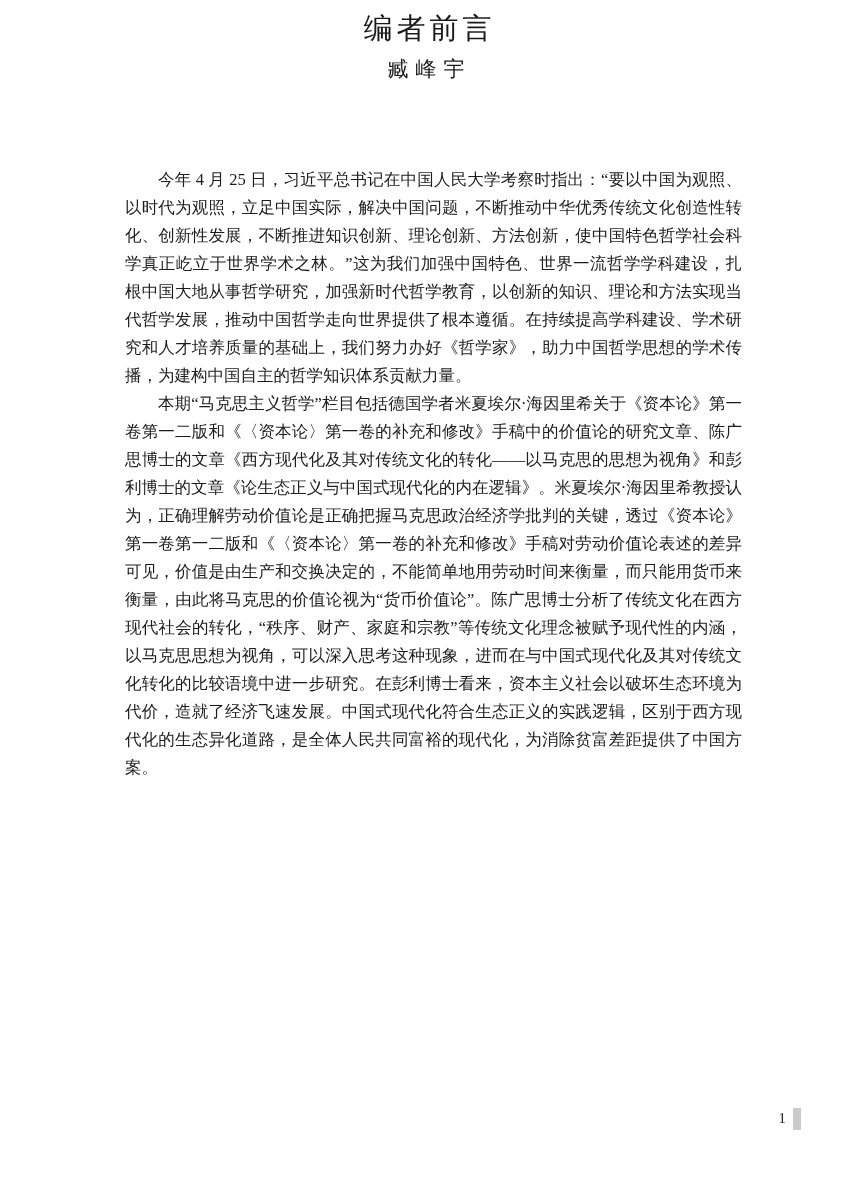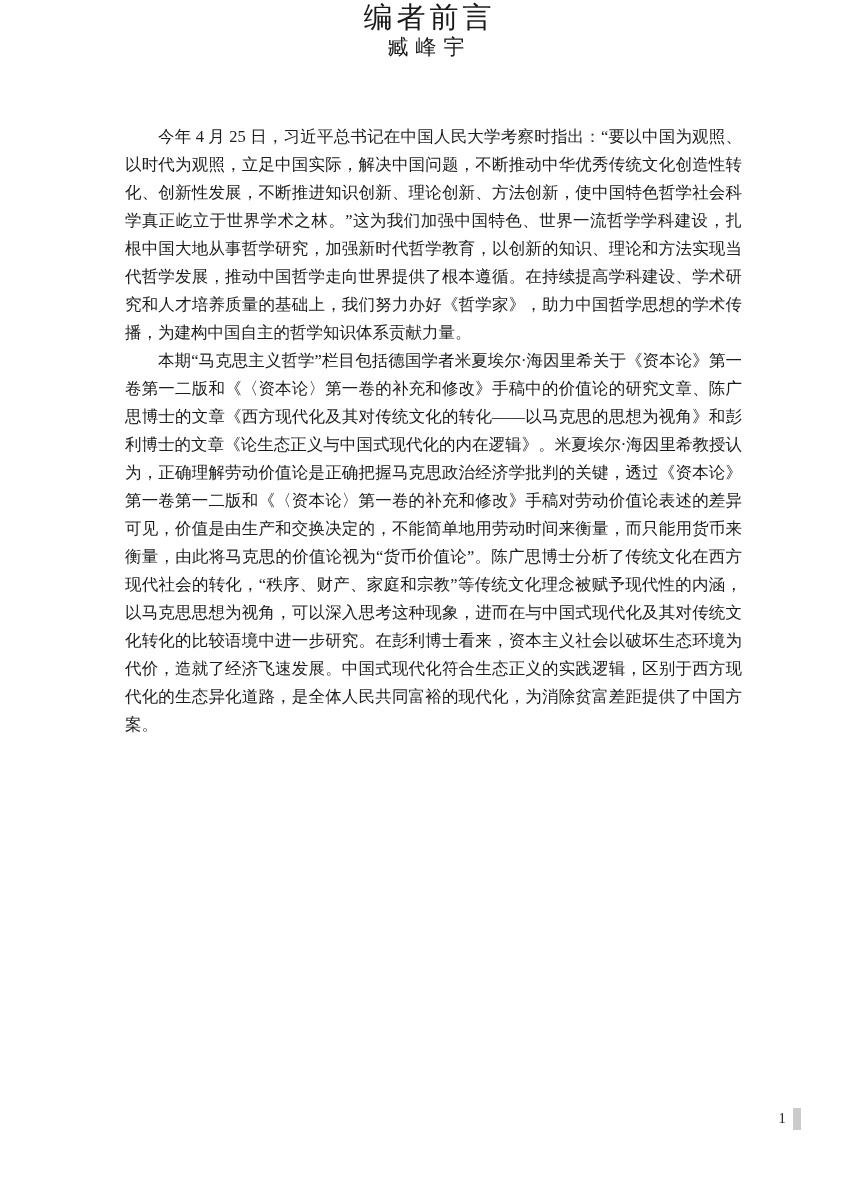--- a/index.html
+++ b/index.html
@@ -10,38 +10,38 @@
   .page {
     position: relative;
     width: 859px;
     height: 1197px;
     background: #ffffff;
     overflow: hidden;
     font-family: "Liberation Serif", "DejaVu Serif", serif;
     color: #1c1c1c;
   }
   .title {
-    margin: 0;
+    margin: 11px;
     text-align: center;
     font-family: "Liberation Sans", "DejaVu Sans", sans-serif;
     font-weight: 500;
     font-size: 29px;
     line-height: 34px;
     letter-spacing: 4px;
     color: #1a1a1a;
   }
   .author {
     text-align: center;
     font-size: 21px;
     line-height: 26px;
     letter-spacing: 7px;
     color: #1a1a1a;
   }
   .body-text {
-    margin: 63px auto 0 125px;
+    margin: 84px auto 0 125px;
     width: 617px;
     font-size: 16.5px;
     line-height: 28px;
     text-align: justify;
     text-justify: inter-ideograph;
   }
   .body-text p {
     margin: 0;
     padding: 0;
     text-indent: 2em;

